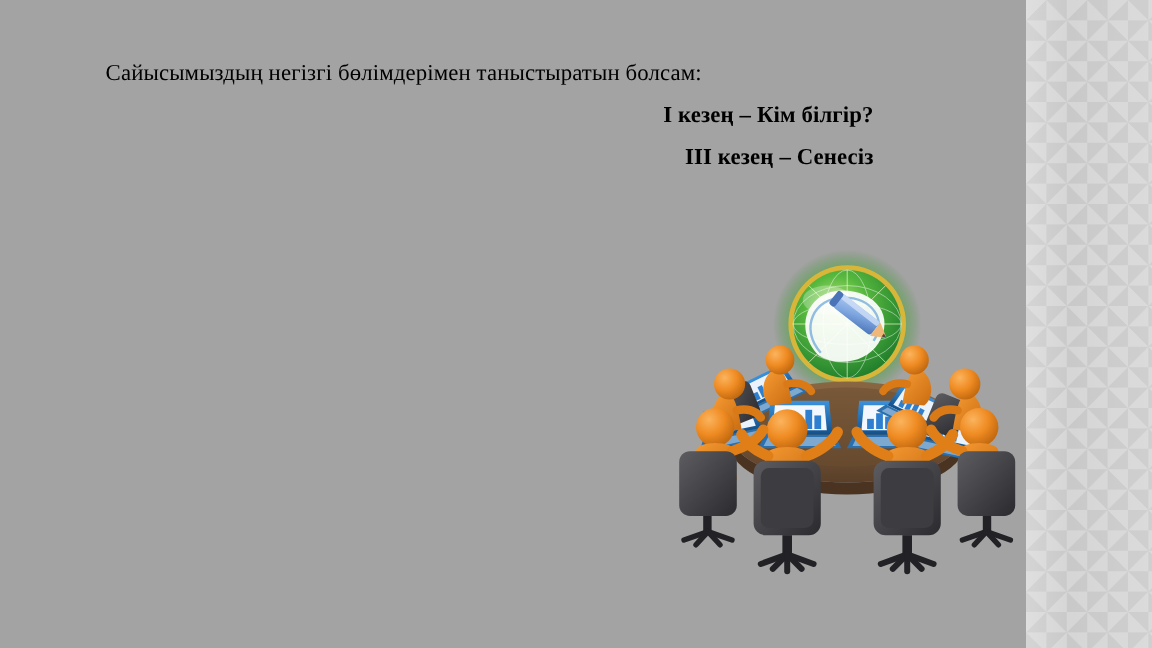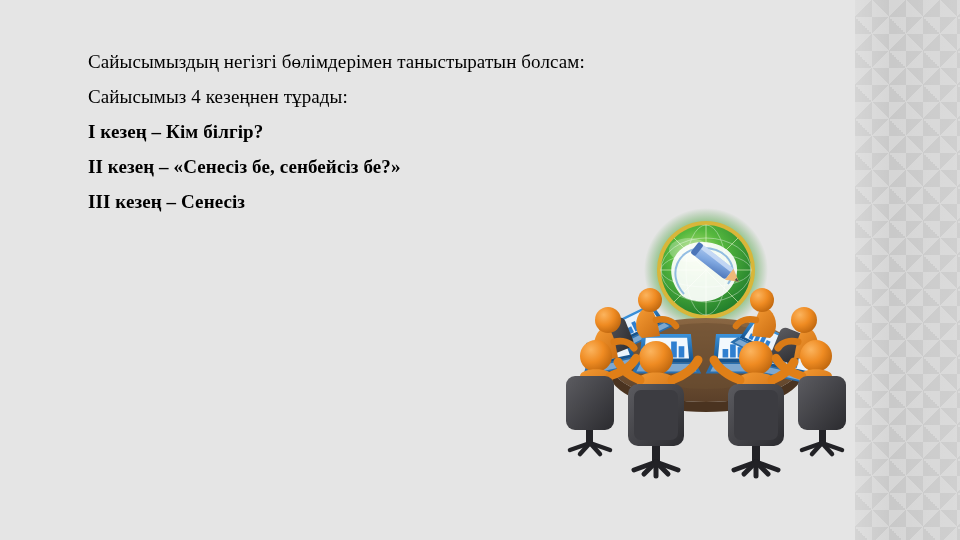--- a/index.html
+++ b/index.html
@@ -10,21 +10,21 @@
   body {
     width: 960px;
     height: 540px;
     overflow: hidden;
     font-family: "Liberation Serif", "DejaVu Serif", serif;
   }
   #slide {
     position: relative;
     width: 960px;
     height: 540px;
-    background: #e5e5e5;
+    background: #a3a3a3;
   }
 
   
   #side-pattern {
     position: absolute;
     top: 0;
     right: 0;
     width: 105px;
     height: 540px;
     background-color: #c9c9c9;
@@ -49,44 +49,42 @@
     width: 640px;
   }
   .line {
     color: #000000;
     font-size: 19px;
     line-height: 35px;
     white-space: nowrap;
     letter-spacing: 0.1px;
   }
   .line.regular { font-weight: 400; }
-  .line.bold    { font-weight: 700; }
+  .line.bold    { font-weight: 700; text-align: right; }
 
   
   #illustration {
     position: absolute;
     left: 556px;
     top: 208px;
     width: 300px;
     height: 275px;
   }
   #illustration svg { display: block; width: 100%; height: 100%; }
 </style>
 </head>
 <body>
 
 <div id="slide">
 
   <div id="side-pattern"></div>
 
   <div id="text-block">
     <div class="line regular">Сайысымыздың негізгі бөлімдерімен таныстыратын болсам:</div>
-    <div class="line regular">Сайысымыз 4 кезеңнен тұрады:</div>
     <div class="line bold">І кезең – Кім білгір?</div>
-    <div class="line bold">ІІ кезең – «Сенесіз бе, сенбейсіз бе?»</div>
     <div class="line bold">ІІІ кезең – Сенесіз</div>
   </div>
 
   <div id="illustration">
     <svg viewBox="0 0 300 275" xmlns="http://www.w3.org/2000/svg">
       <defs>
         <radialGradient id="glowG" cx="50%" cy="50%" r="50%">
           <stop offset="55%" stop-color="#53c23a" stop-opacity="0.85"></stop>
           <stop offset="78%" stop-color="#3da22e" stop-opacity="0.45"></stop>
           <stop offset="100%" stop-color="#2f8a24" stop-opacity="0"></stop>

